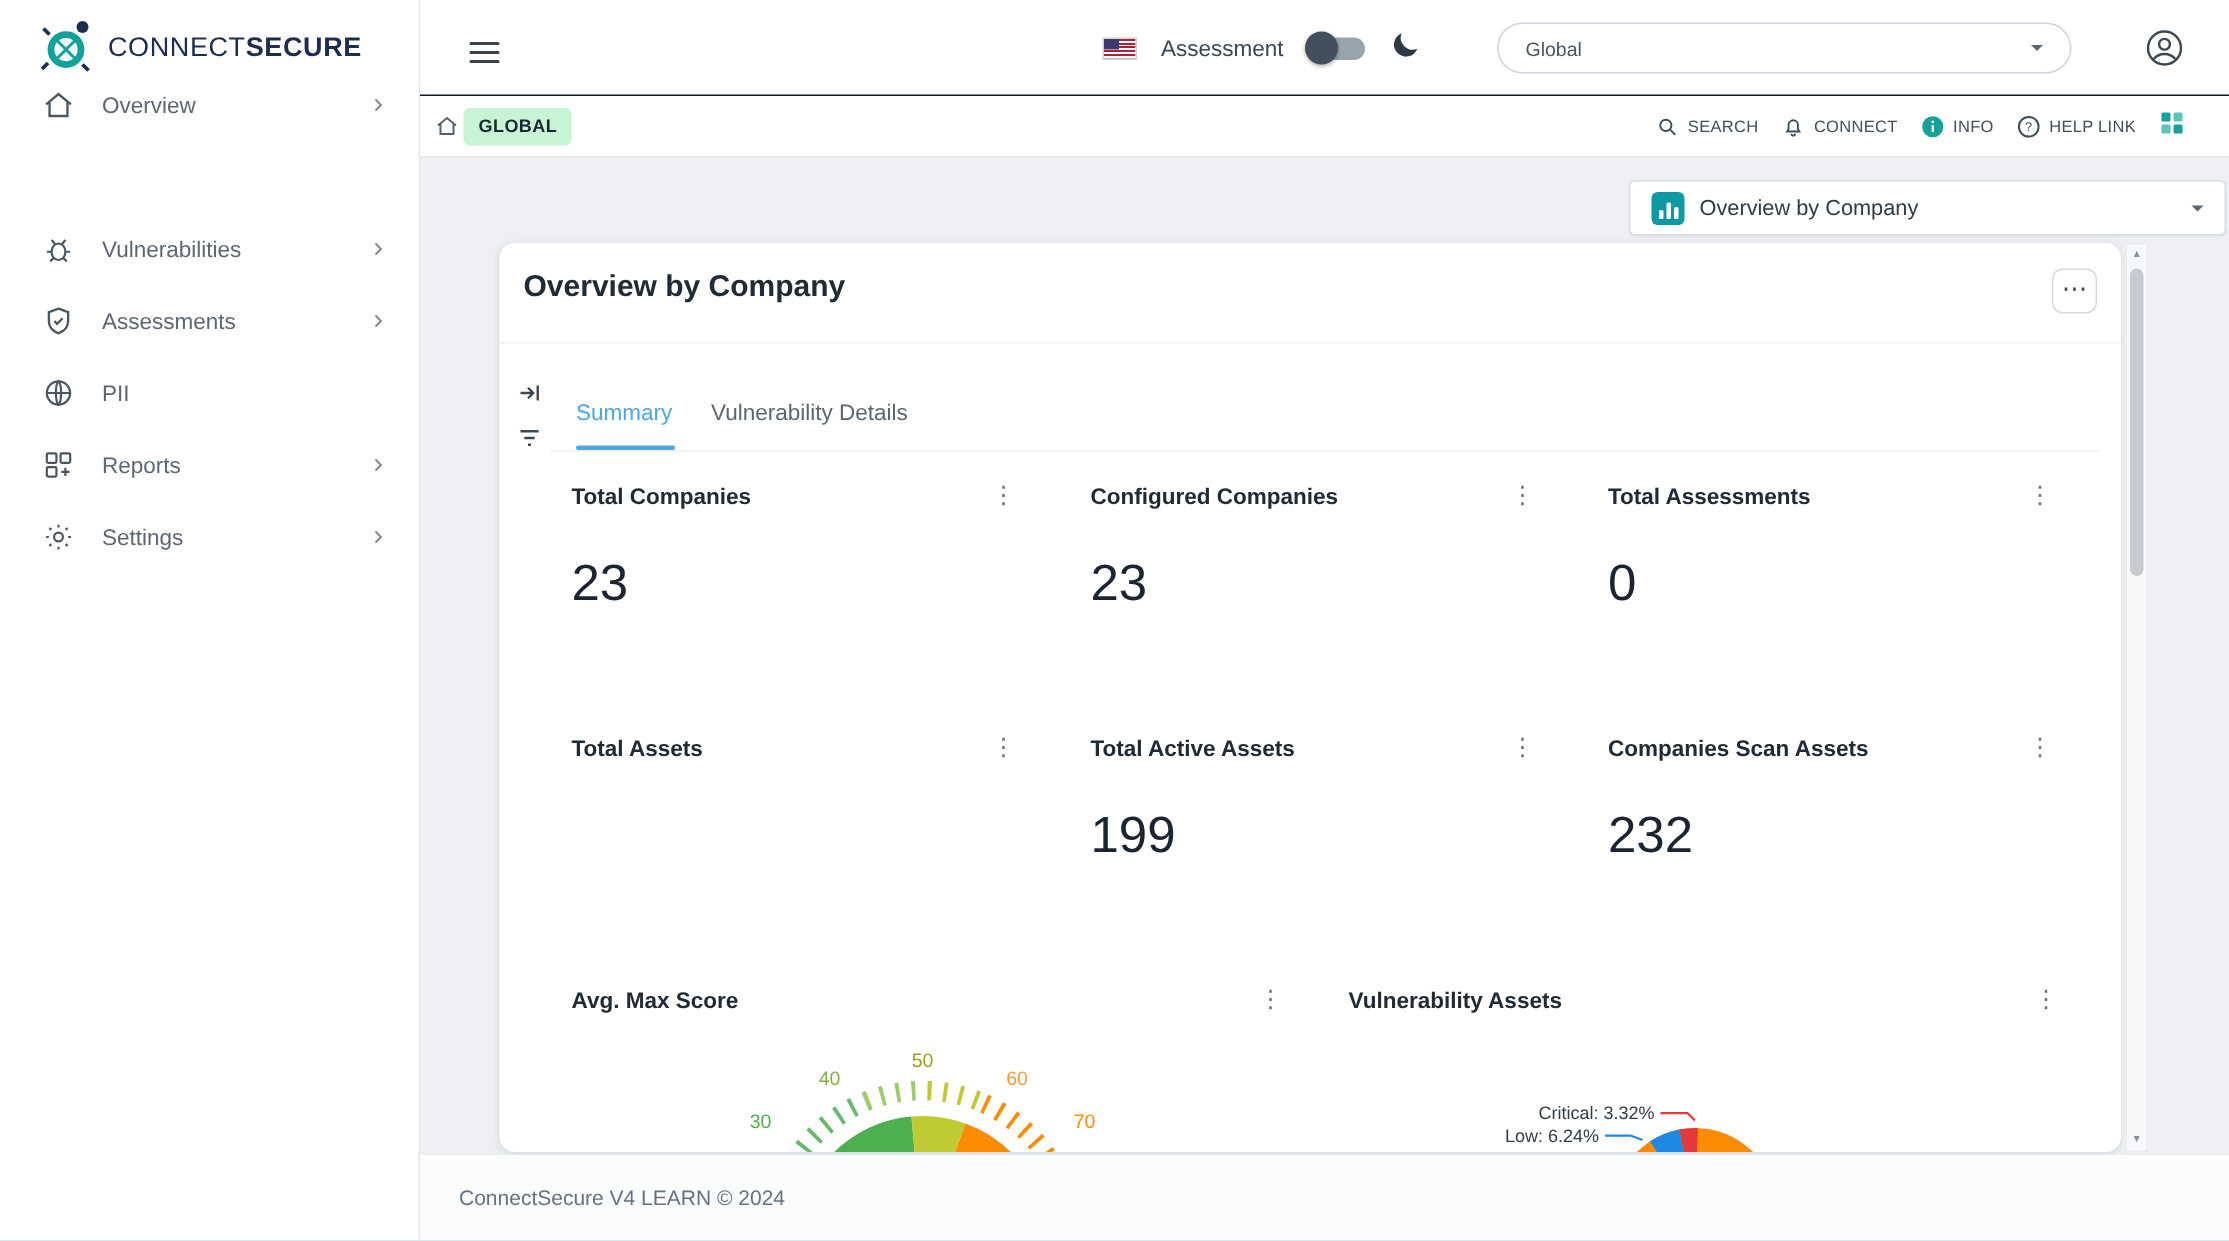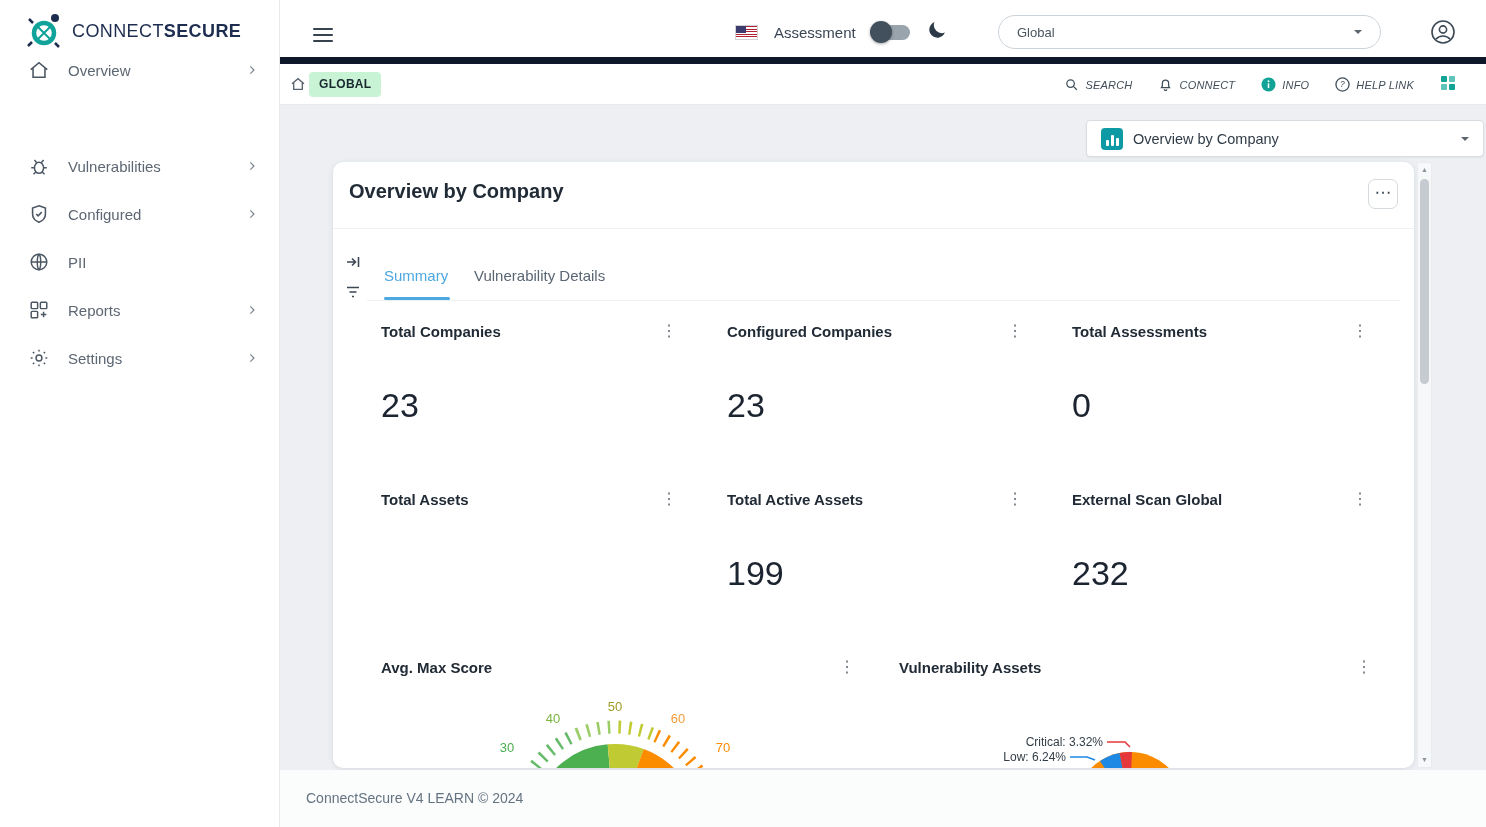--- a/index.html
+++ b/index.html
@@ -10,39 +10,39 @@
   
   .sidebar { left:0; top:0; width:280px; height:827px; background:#fff; border-right:1px solid #e7eaec; z-index:6; }
   .logo-row { position:absolute; left:24px; top:6px; height:50px; display:flex; align-items:center; gap:6px; }
   .brand-text { font-size:18px; color:#1d2d50; letter-spacing:.4px; white-space:nowrap; }
   .brand-text b { font-weight:800; }
   .nav-item { position:absolute; left:0; width:280px; height:48px; display:flex; align-items:center; padding:0 20px 0 28px; color:#5d6773; font-size:15px; cursor:pointer; }
   .nav-item .nicon { width:22px; height:22px; margin-right:18px; color:#4b5663; flex:0 0 22px; }
   .nav-item .chev { margin-left:auto; color:#7c8792; width:16px; height:16px; }
 
   
-  .header { left:280px; top:0; width:1206px; height:64px; background:#fff; border-bottom:7px solid #0f172a; z-index:5; }
+  .header { left:280px; top:0; width:1206px; height:64px; background:#fff; border-bottom:1px solid #0f172a; z-index:5; }
   .hamburger { position:absolute; left:33px; top:24px; width:20px; cursor:pointer; }
   .hamburger div { height:2px; background:#37424f; margin:4px 0; border-radius:1px; }
   .assess-row { position:absolute; left:455px; top:0; height:64px; display:flex; align-items:center; gap:16px; }
   .flag { width:23px; height:15px; border:1px solid #d3d3d3; position:relative; background:repeating-linear-gradient(180deg,#b22234 0 1.3px,#fff 1.3px 2.5px); }
   .flag .canton { position:absolute; left:0; top:0; width:10px; height:7px; background:#3c3b6e; }
   .assess-label { font-size:15px; color:#3a4654; }
   .toggle { position:relative; width:38px; height:15px; border-radius:8px; background:#9aa4ad; cursor:pointer; }
   .toggle .knob { position:absolute; left:-2px; top:-4px; width:22px; height:22px; border-radius:50%; background:#41505c; box-shadow:0 1px 3px rgba(0,0,0,.35); }
   .company-select { position:absolute; left:718px; top:15px; width:383px; height:34px; border:1px solid #ccd3d9; border-radius:17px; background:#fff; display:flex; align-items:center; padding:0 18px; cursor:pointer; }
   .cs-label { font-size:13px; color:#4a555f; }
   .caret-down { width:0; height:0; border:4.5px solid transparent; border-top-color:#5b6670; margin-left:auto; margin-top:4px; }
   .avatar { position:absolute; right:30px; top:19px; width:26px; height:26px; cursor:pointer; }
 
   
   .toolbar { left:280px; top:64px; width:1206px; height:41px; background:#fff; border-bottom:1px solid #e7eaec; z-index:5; }
   .tb-home { position:absolute; left:10px; top:12px; color:#57636e; cursor:pointer; }
   .badge { position:absolute; left:29px; top:8px; height:25px; line-height:25px; background:#c9f3d5; border-radius:4px; padding:0 10px; font-size:12px; font-weight:700; color:#19272f; letter-spacing:.3px; }
-  .tb-right { position:absolute; right:30px; top:0; height:41px; display:flex; align-items:center; gap:26px;font-style:italic; }
+  .tb-right { position:absolute; right:30px; top:0; height:41px; display:flex; align-items:center; gap:16px; }
   .tb-item { display:flex; align-items:center; gap:6px; font-size:11px; color:#414d58; letter-spacing:.2px; cursor:pointer; }
 
   
   .content { left:280px; top:104px; width:1206px; height:666px; background:#edeff2; }
   .view-select { position:absolute; left:806px; top:16px; width:398px; height:37px; background:#fff; border:1px solid #d8dde2; border-radius:4px; display:flex; align-items:center; padding:0 14px; gap:10px; box-shadow:0 1px 2px rgba(0,0,0,.05); cursor:pointer; }
   .vs-icon { width:22px; height:22px; border-radius:4px; background:#0e9aa5; display:flex; align-items:flex-end; justify-content:center; gap:2px; padding:4px; }
   .vs-icon i { display:block; width:3px; background:#fff; border-radius:1px; }
   .vs-label { font-size:14.5px; color:#2f3b46; }
 
   .card { position:absolute; left:53px; top:58px; width:1081px; height:606px; background:#fff; border-radius:10px; box-shadow:0 1px 4px rgba(145,158,171,.25); overflow:hidden; }
@@ -50,21 +50,21 @@
   .more-btn { position:absolute; left:1035px; top:17px; width:30px; height:30px; border:1px solid #d5dade; border-radius:7px; background:#fff; color:#3c4854; font-size:17px; line-height:26px; text-align:center; cursor:pointer; }
   .hdr-divider { position:absolute; left:0; top:66px; width:100%; height:1px; background:#eef0f2; }
   .gutter-icon { position:absolute; color:#3c4854; cursor:pointer; }
   .tab { position:absolute; top:90px; height:48px; line-height:48px; font-size:15px; font-weight:500; cursor:pointer; }
   .tab-underline { position:absolute; left:51px; top:135px; width:66px; height:3px; background:#4da7e0; border-radius:2px; }
   .tabs-divider { position:absolute; left:34px; right:14px; top:138px; height:1px; background:#eef0f2; }
 
   .stat-cell { position:absolute; width:296px; }
   .stat-label { font-size:15px; font-weight:700; color:#212b36; line-height:22px; }
   .stat-dots { position:absolute; right:0; top:1px; color:#69747e; font-size:16px; line-height:18px; cursor:pointer; }
-  .stat-value { margin-top:42px; font-size:34px; color:#1b2430; line-height:40px; font-weight:400; }
+  .stat-value { margin-top:26px; font-size:34px; color:#1b2430; line-height:40px; font-weight:400; }
   .chart-head { position:absolute; height:24px; }
   .chart-title { font-size:15px; font-weight:700; color:#212b36; line-height:22px;margin-top:12px; }
 
   
   .scrollbar { position:absolute; left:1137px; top:58px; width:15px; height:606px; background:#f7f8f9; border:1px solid #e9ebee; }
   .sb-btn { position:absolute; left:0; width:13px; height:14px; font-size:7px; color:#8a949c; text-align:center; line-height:14px; cursor:pointer; }
   .sb-thumb { position:absolute; left:2px; top:16px; width:9px; height:205px; background:#c6cbd1; border-radius:5px; cursor:pointer; }
 
   
   .footer { left:280px; top:770px; width:1206px; height:57px; background:#fbfcfc; }
@@ -105,21 +105,21 @@
       <span>Vulnerabilities</span>
       <span class="chev"><svg viewBox="0 0 24 24" width="16" height="16" fill="none" stroke="currentColor" stroke-width="1.8">
             <path d="M9.5 6.5 15 12l-5.5 5.5"></path>
           </svg></span>
     </div>
     <div class="nav-item" style="top:190px">
       <span class="nicon"><svg viewBox="0 0 24 24" width="22" height="22" fill="none" stroke="currentColor" stroke-width="1.7">
             <path d="M12 3l7 2.5V12c0 4.5-3 7.5-7 9-4-1.5-7-4.5-7-9V5.5z"></path>
             <path d="M9 12l2 2 4-4"></path>
           </svg></span>
-      <span>Configured</span>
+      <span>Assessments</span>
       <span class="chev"><svg viewBox="0 0 24 24" width="16" height="16" fill="none" stroke="currentColor" stroke-width="1.8">
             <path d="M9.5 6.5 15 12l-5.5 5.5"></path>
           </svg></span>
     </div>
     <div class="nav-item" style="top:238px">
       <span class="nicon"><svg viewBox="0 0 24 24" width="22" height="22" fill="none" stroke="currentColor" stroke-width="1.6">
             <circle cx="12" cy="12" r="8.5"></circle>
             <path d="M3.5 12h17M12 3.5c2.5 2.3 2.5 14.7 0 17-2.5-2.3-2.5-14.7 0-17z"></path>
           </svg></span>
       <span>PII</span>
@@ -276,21 +276,21 @@
       <div class="stat-cell" style="left:48px;top:327px">
         <div class="stat-label">Total Assets</div>
         <div class="stat-dots">⋮</div>
       </div>
       <div class="stat-cell" style="left:394px;top:327px">
         <div class="stat-label">Total Active Assets</div>
         <div class="stat-dots">⋮</div>
         <div class="stat-value">199</div>
       </div>
       <div class="stat-cell" style="left:739px;top:327px">
-        <div class="stat-label">External Scan Global</div>
+        <div class="stat-label">Companies Scan Assets</div>
         <div class="stat-dots">⋮</div>
         <div class="stat-value">232</div>
       </div>
 
       <div class="chart-head" style="left:48px;top:495px;width:474px">
         <span class="chart-title">Avg. Max Score</span>
         <span class="stat-dots">⋮</span>
       </div>
       <div class="chart-head" style="left:566px;top:495px;width:473px">
         <span class="chart-title">Vulnerability Assets</span>

